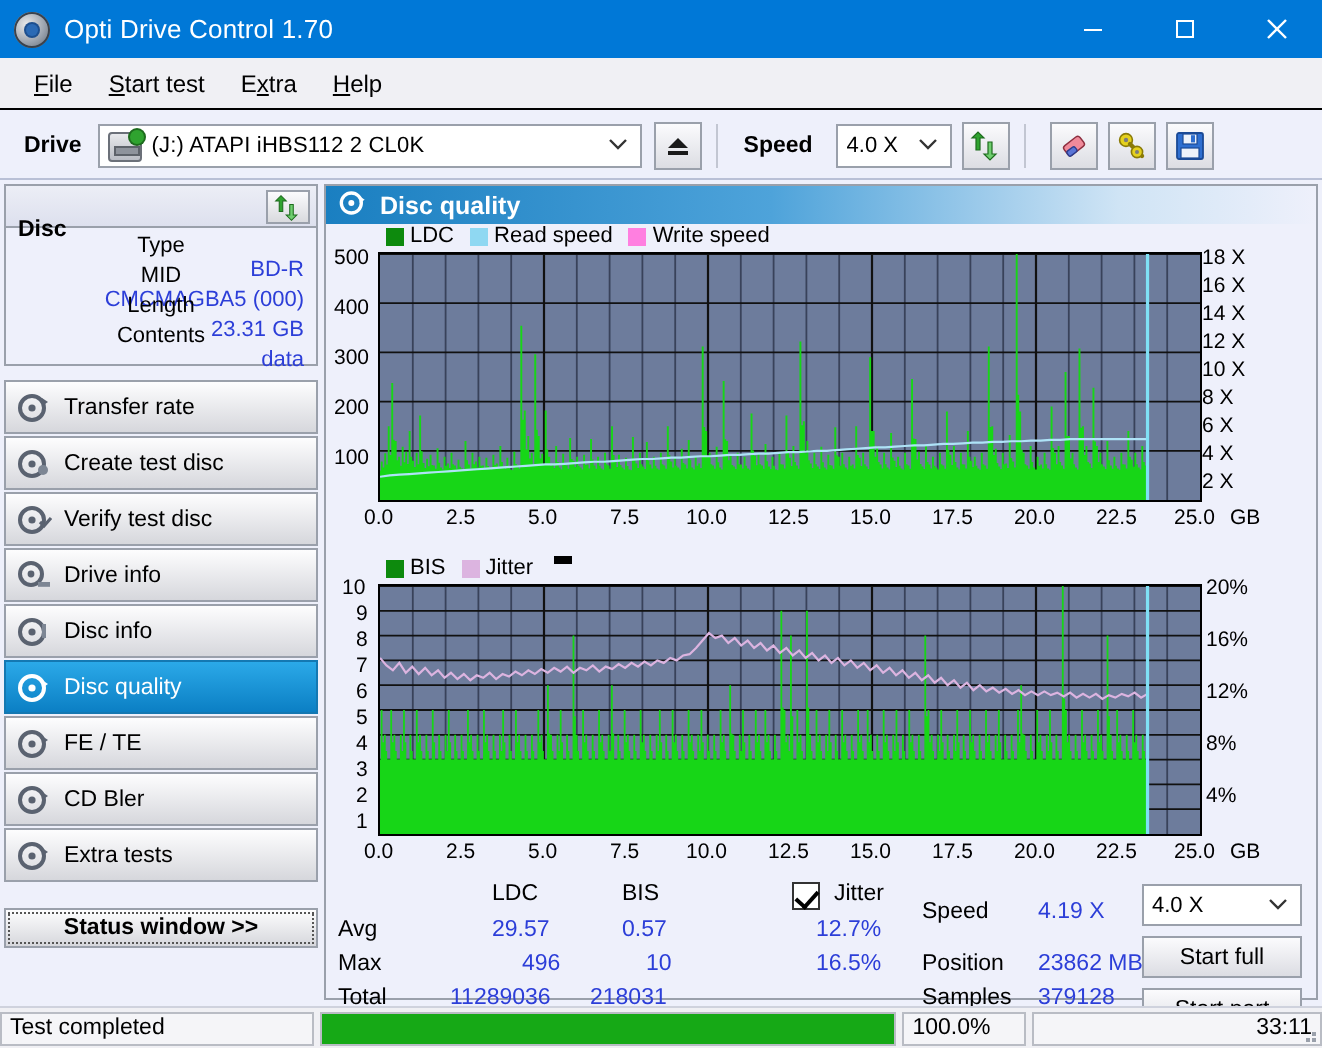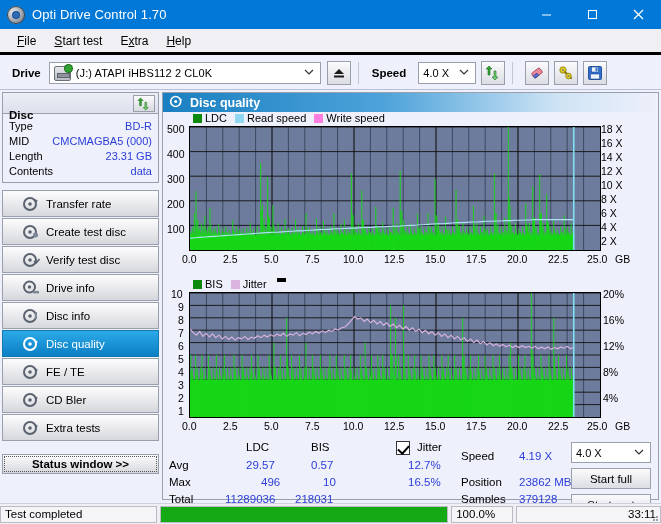--- a/index.html
+++ b/index.html
@@ -31,21 +31,21 @@
   .win-btn {
     width:46px; height:29px; display:flex; align-items:center; justify-content:center;
     color:#fff; font-size:13px; line-height:1;
   }
   .win-btn svg { display:block; }
 
   
   .menubar {
     position:absolute; left:0; top:29px; width:661px; height:26px;
     background:#f0f0f4; display:flex; align-items:center; padding-left:8px;
-    border-bottom:3px solid #000000;
+    border-bottom:1px solid #000000;
   }
   .menu-item { padding:3px 9px; font-size:12px; color:#000; }
   .menu-item u { text-decoration:underline; }
 
   
   .toolbar {
     position:absolute; left:0; top:56px; width:661px; height:34px;
     background:#eef0fb; display:flex; align-items:center; padding:0 6px;
     border-bottom:1px solid #b9c0d6;
   }
@@ -94,39 +94,39 @@
   .panel-head .ph-title { font-weight:bold; font-size:11.5px;margin-top:23px; }
   .ph-btn {
     position:absolute; right:3px; top:2px; width:22px; height:17px;
     border:1px solid #9aa0ab; background:linear-gradient(#fbfbfd,#d9dade);
     display:flex; align-items:center; justify-content:center;
   }
   .disc-body {
     border:1px solid #9aa0ab; border-top:none; background:#eef0fb;
     padding:3px 6px 5px 6px;
   }
-  .drow { display:flex; align-items:flex-end; height:15px; font-size:11px; }
+  .drow { display:flex; align-items:center; height:15px; font-size:11px;flex-direction:column; }
   .drow .k { flex:0 0 auto; }
   .drow .v { margin-left:auto; color:#2c3ed8; }
   .label-row { display:flex; align-items:center; margin-top:3px; }
   .label-row .k { margin-right:4px; }
   .label-input {
     flex:1; height:18px; background:#fff; border:1px solid #9aa0ab; min-width:0;
   }
   .cdbtn {
     width:22px; height:20px; margin-left:3px; border:1px solid #9aa0ab;
     background:linear-gradient(#fbfbfd,#d9dade);
     display:flex; align-items:center; justify-content:center;
   }
 
   .navlist { margin-top:7px; }
   .nav-item {
     height:27px; margin-bottom:1px; display:flex; align-items:center;
     border:1px solid #9aa0ab; background:linear-gradient(#fdfdfe,#d6d7dc);
-    padding-left:19px; font-size:11.5px;
+    padding-left:5px; font-size:11.5px;
   }
   .nav-item.sel {
     background:linear-gradient(#2ba9e8,#0b7fc4);
     color:#fff; border-color:#1478b2;
   }
   .nav-ico { width:18px; height:18px; margin-right:6px; flex:0 0 18px; }
 
   .nav-gap { height:12px; }
   .status-btn {
     height:20px; border:1px solid #9aa0ab; background:linear-gradient(#fdfdfe,#d6d7dc);

